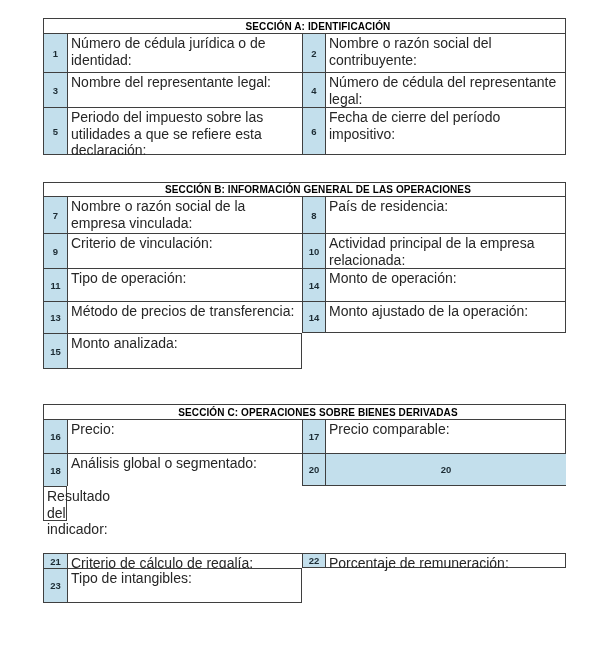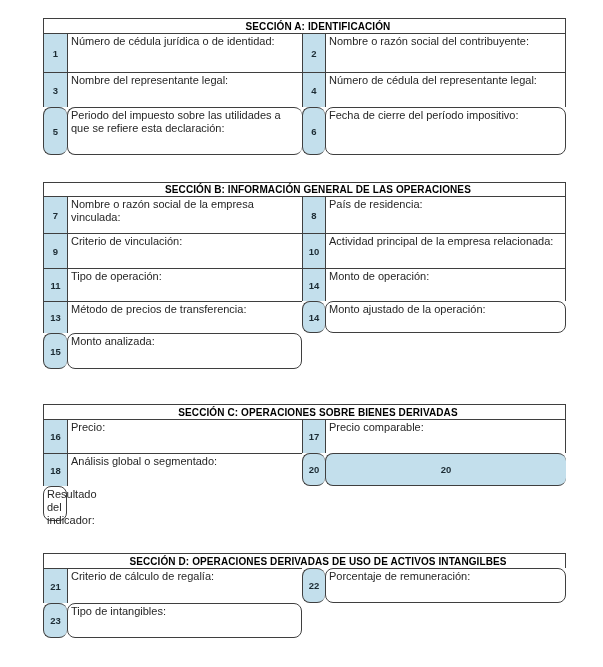--- a/index.html
+++ b/index.html
@@ -26,21 +26,21 @@
   .sec-b { grid-template-rows: 14px 37px 35px 33px 32px 36px; margin-bottom: 35px; }
   .sec-c { grid-template-rows: 15px 34px 33px 35px; margin-bottom: 32px; }
   .sec-d { grid-template-rows: 15px 35px 35px; }
 
   .c {
     box-sizing: border-box;
     border-left: 1px solid var(--border-c, #3f3f3f);
     border-top: 1px solid var(--border-c, #3f3f3f);
   }
   .br { border-right: 1px solid var(--border-c, #3f3f3f); }
-  .bb { border-bottom: 1px solid var(--border-c, #3f3f3f); border-radius: 8px; }
+  .bb { border-bottom: 1px solid var(--border-c, #3f3f3f); }
 
   .hdr {
     grid-column: 1 / span 4;
     display: flex;
     align-items: center;
     justify-content: center;
     font-size: 10px;
     font-weight: bold;
     color: var(--header-c, #000000);
     letter-spacing: 0.1px;
@@ -49,21 +49,21 @@
   .num {
     background: var(--num-bg, #c3dfec);
     display: flex;
     align-items: center;
     justify-content: center;
     font-size: 9.5px;
     font-weight: bold;
     color: #1c2b33;
   }
   .lbl {
-    font-size: 11px;
+    font-size: 14px;
     line-height: 1.18;
     color: var(--label-c, #262626);
     padding: 1px 4px 0 3px;
     background: #ffffff;
   }
 </style>
 </head>
 <body>
 
 <div class="form-wrap">
@@ -124,21 +124,20 @@
 
     <div class="num c">18</div>
     <div class="lbl c">Análisis global o segmentado:</div>
     <div class="num c bb">20</div>
 
     <div class="num c bb">20</div>
     <div class="lbl c br bb">Resultado del indicador:</div>
   </div>
 
   <div class="sec sec-d">
-    <div class="hdr c br">SECCIÓN D: OPERACIONES DERIVADAS DE USO DE ACTIVOS INTANGILBES</div>
 
     <div class="num c">21</div>
     <div class="lbl c">Criterio de cálculo de regalía:</div>
     <div class="num c bb">22</div>
     <div class="lbl c br bb">Porcentaje de remuneración:</div>
 
     <div class="num c bb">23</div>
     <div class="lbl c br bb">Tipo de intangibles:</div>
   </div>
 

